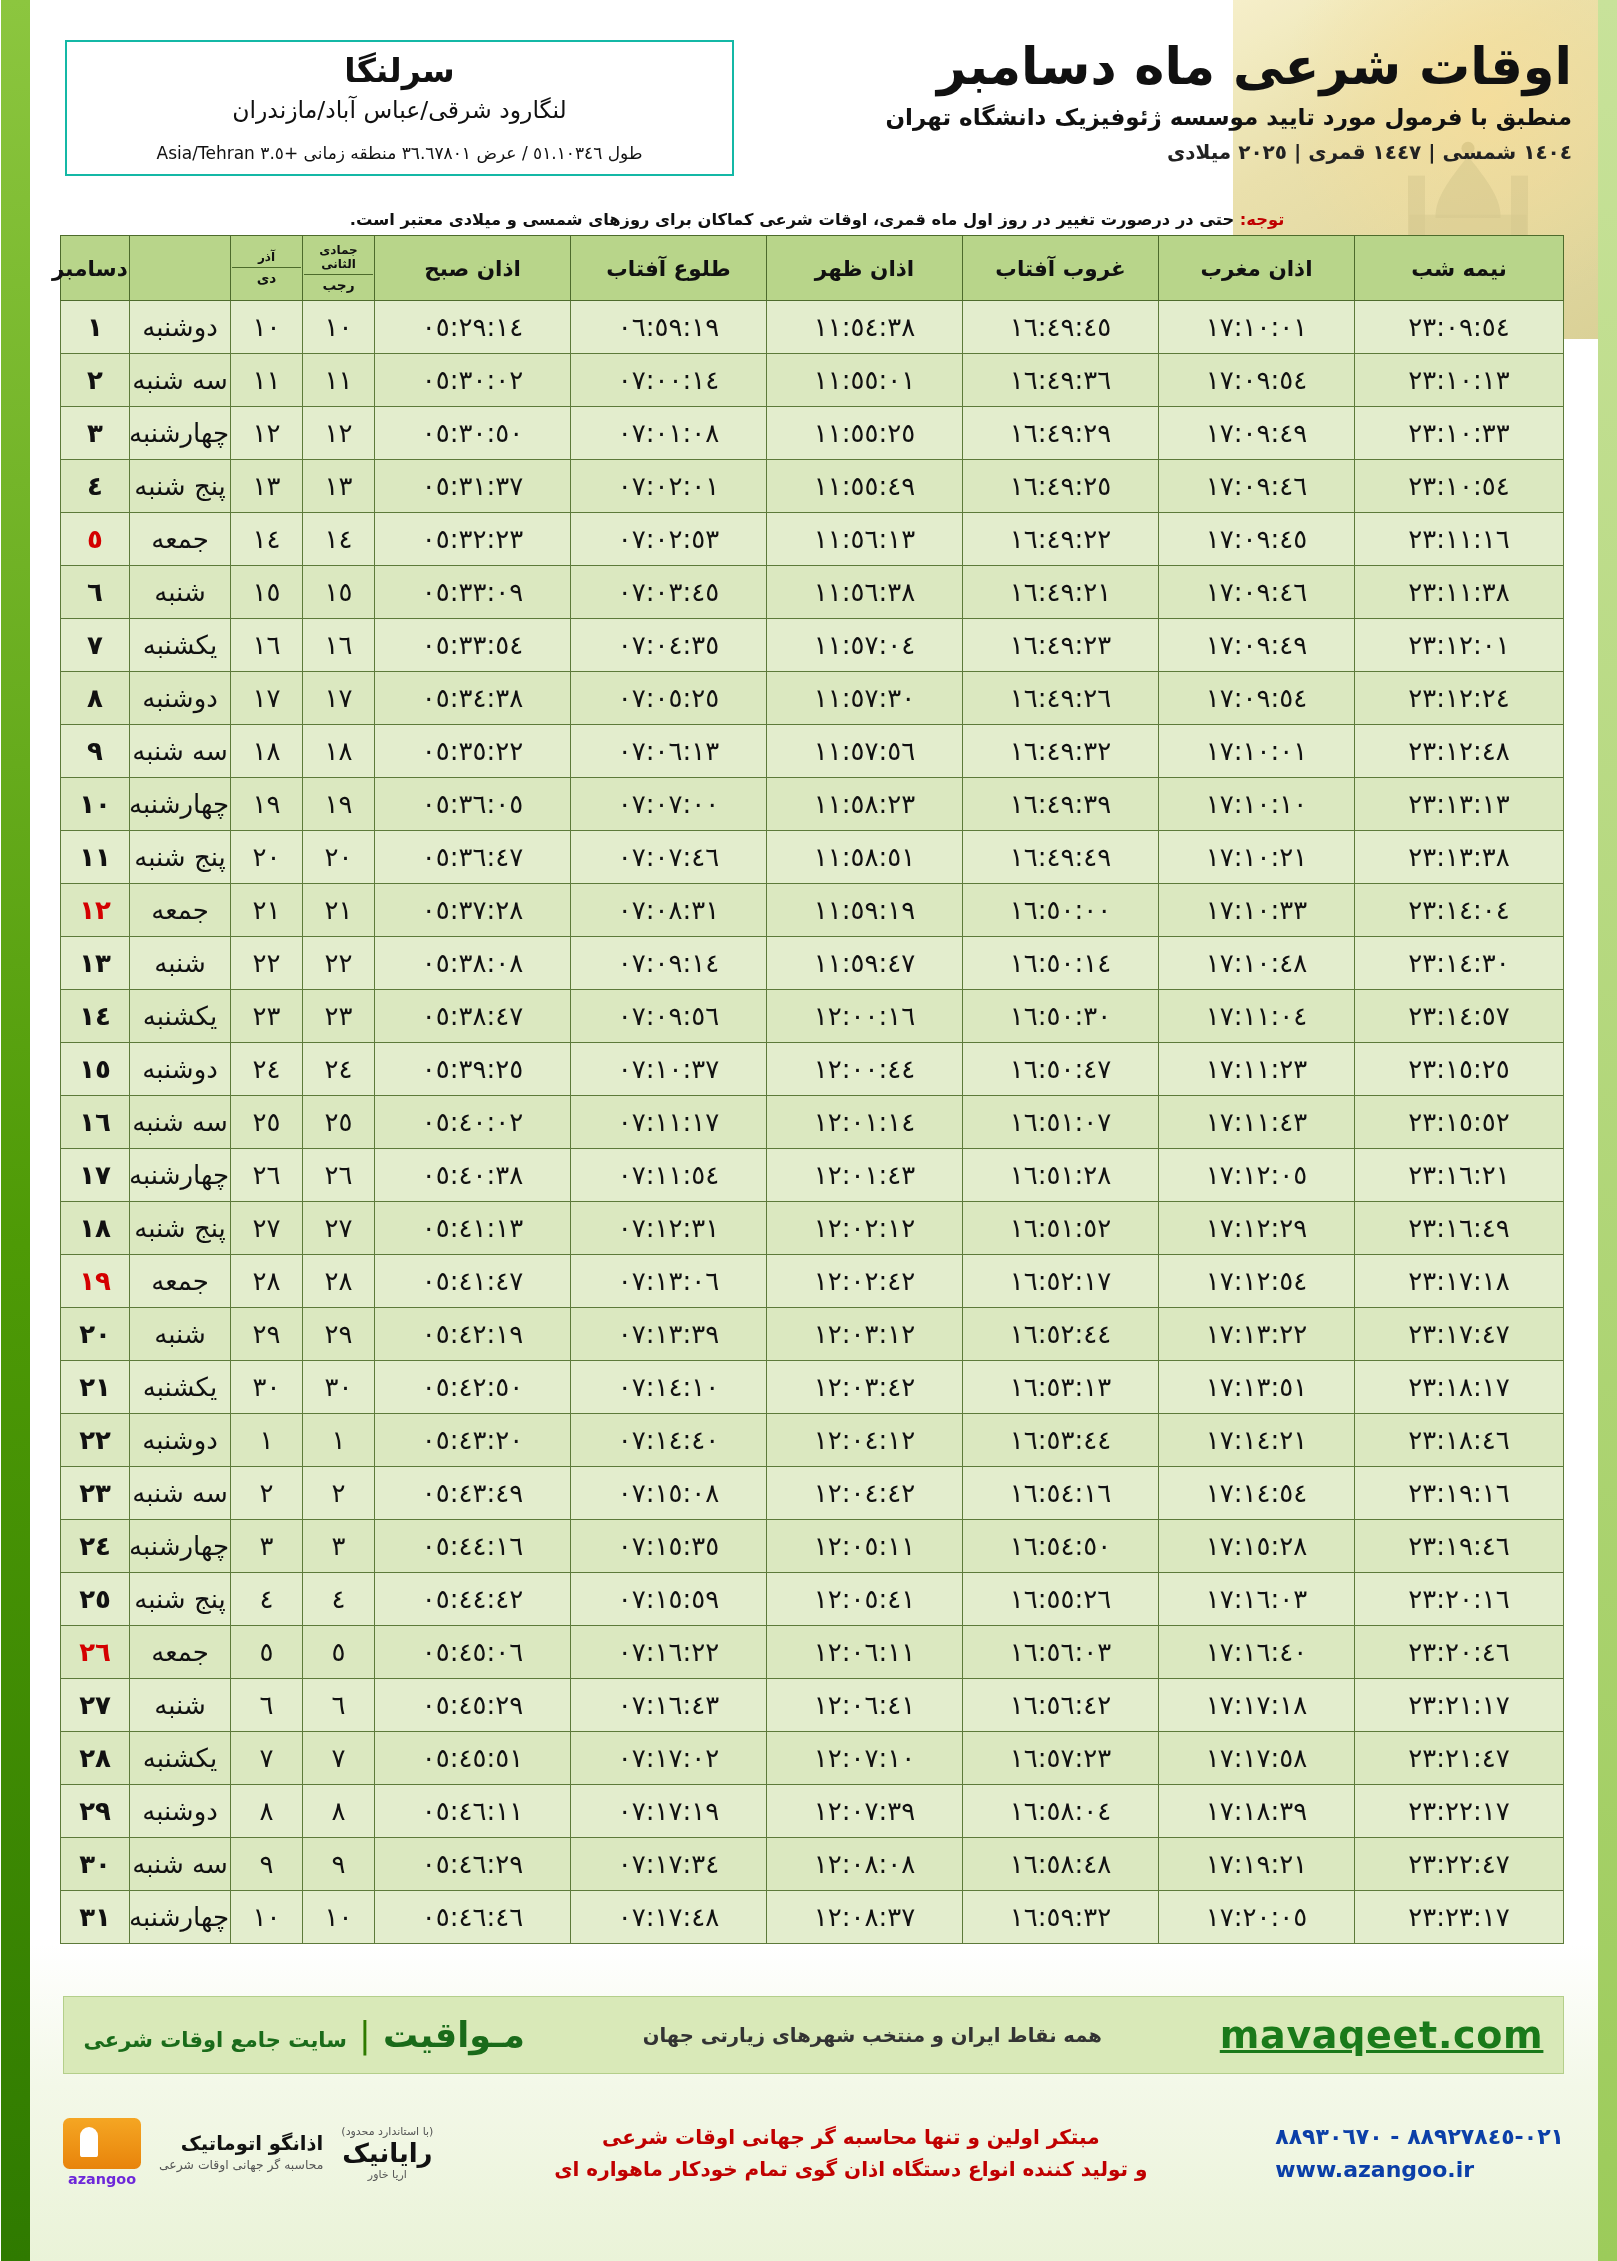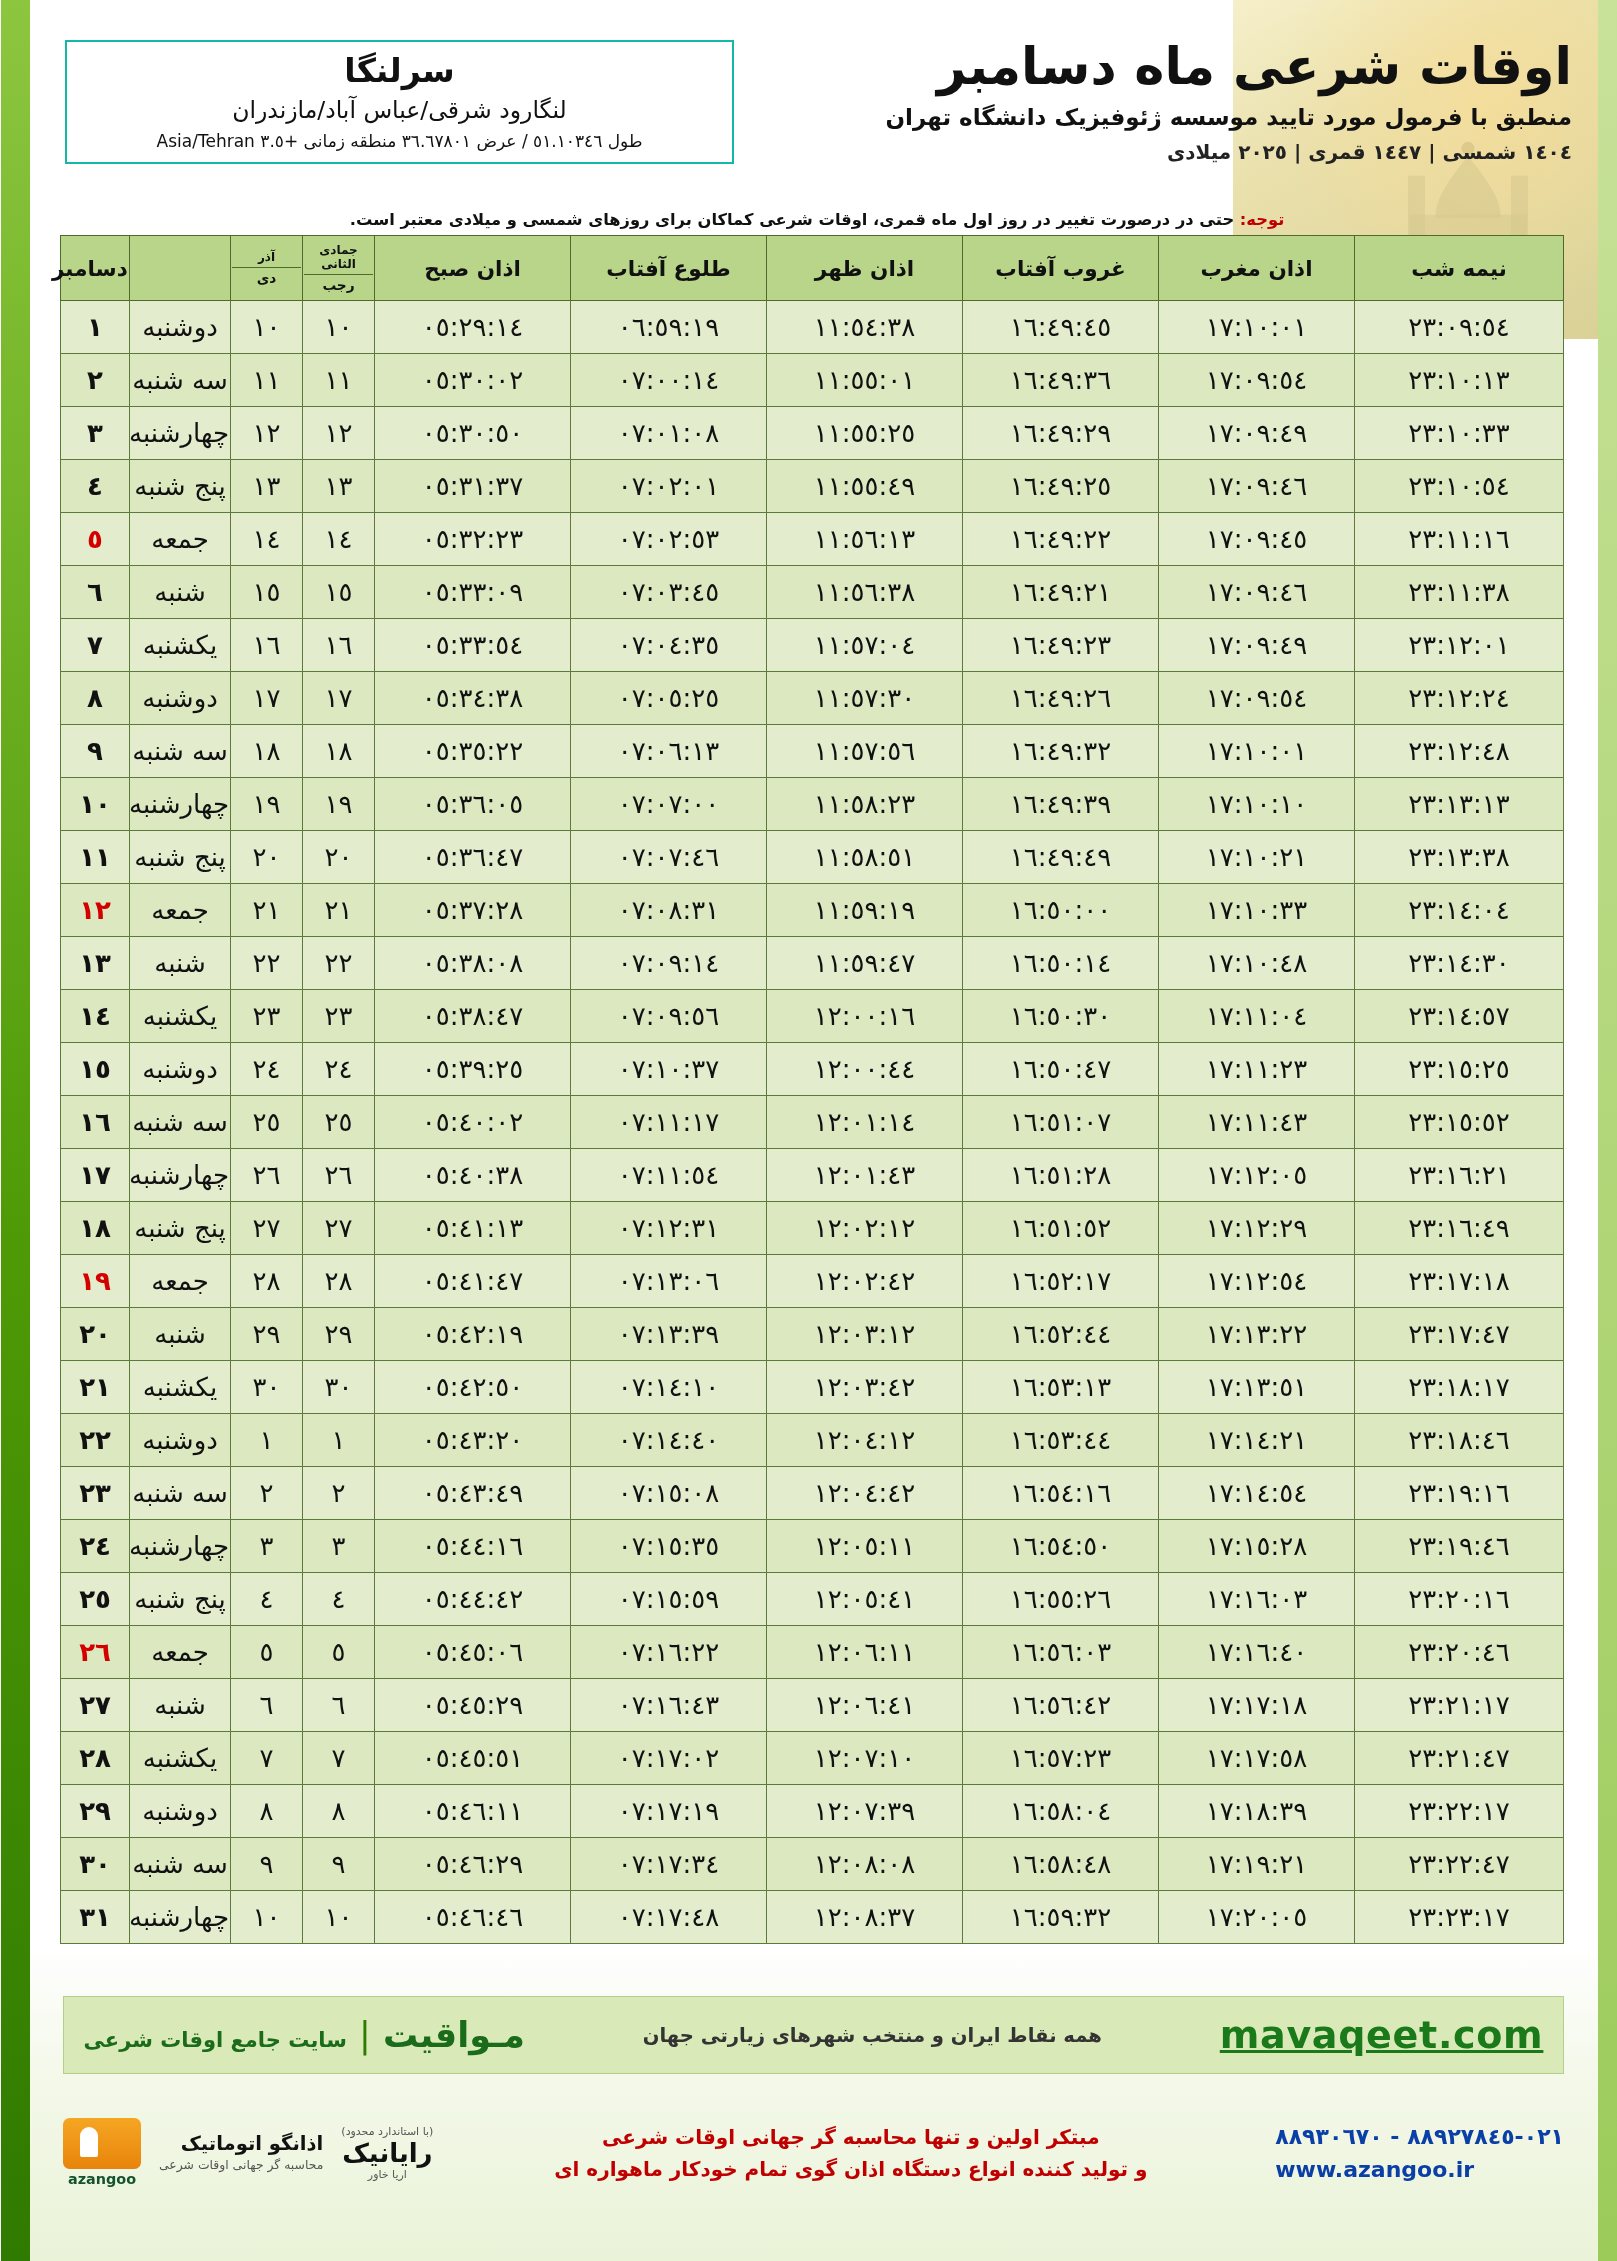--- a/index.html
+++ b/index.html
@@ -97,21 +97,21 @@
   }
   .locbox .region {
     font-size: 23.5px;
     color: #111;
     margin-top: 5.2px;
     text-align: center;
   }
   .locbox .coords {
     font-size: 17px;
     color: #111;
-    margin-top: 7px;
+    margin-top: 19px;
   }
 
   
   .note {
     position: absolute;
     top: 210px;
     right: 46px;
     left: 62px;
     text-align: center;
     font-size: 16.3px;
@@ -278,21 +278,21 @@
     border-radius: 6.5px;
     position: relative;
   }
   .logo-azangoo .mark:after {
     content:"";
     position:absolute; left:17px; top:9px;
     width: 18px; height: 30px;
     background:#fff;
     border-radius: 9px 9px 2.6px 2.6px;
   }
-  .logo-azangoo .lbl { margin-top: 2.6px; font-size: 14.4px; color:#14532d; font-weight:bold;}
+  .logo-azangoo .lbl { margin-top: 2.6px; font-size: 14.4px; color:#6d28d9; font-weight:bold;}
   .logo-text-block {
     text-align: right;
     font-size: 19.6px;
     font-weight: bold;
     color: #111;
     line-height: 1.35;
   }
   .logo-text-block .sm { font-size: 12.4px; color:#555; font-weight:normal; display:block;}
   .logo-rayanik {
     display:flex; flex-direction:column; align-items:center;

